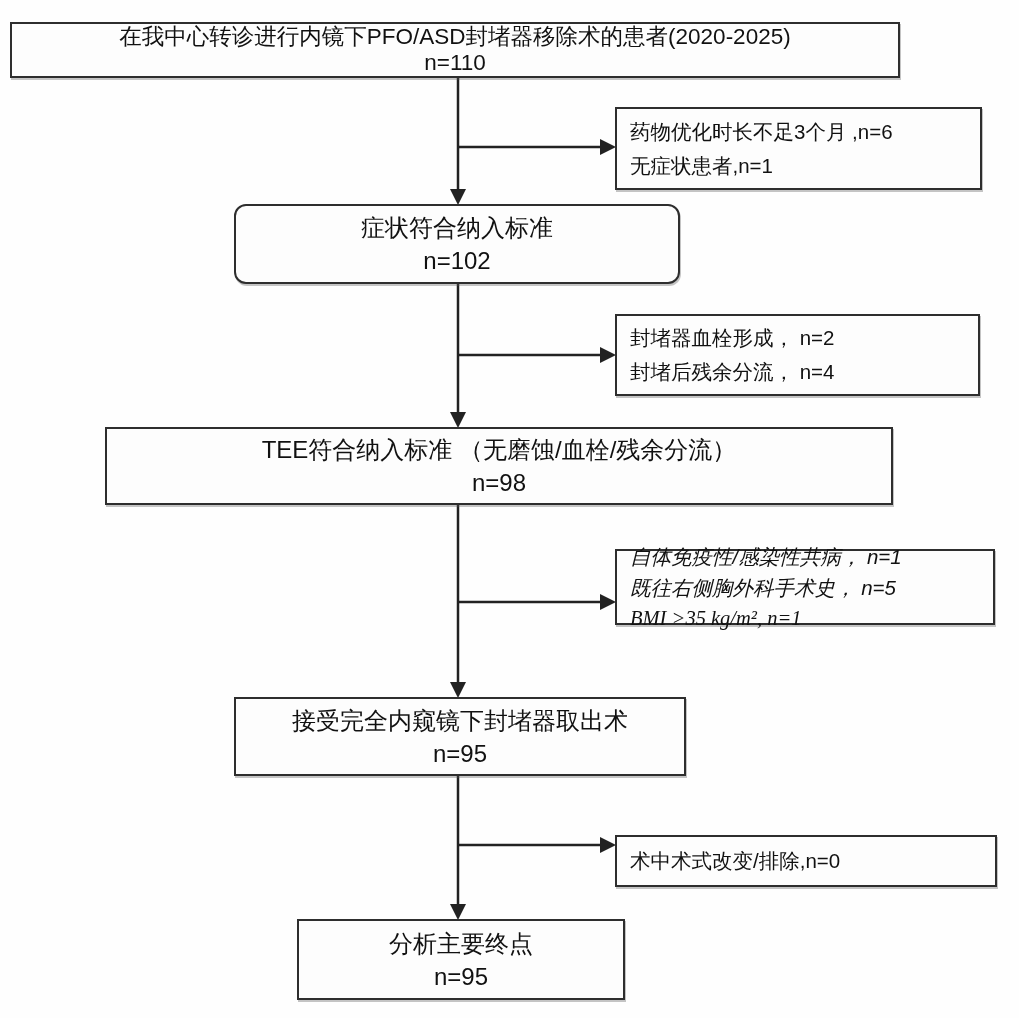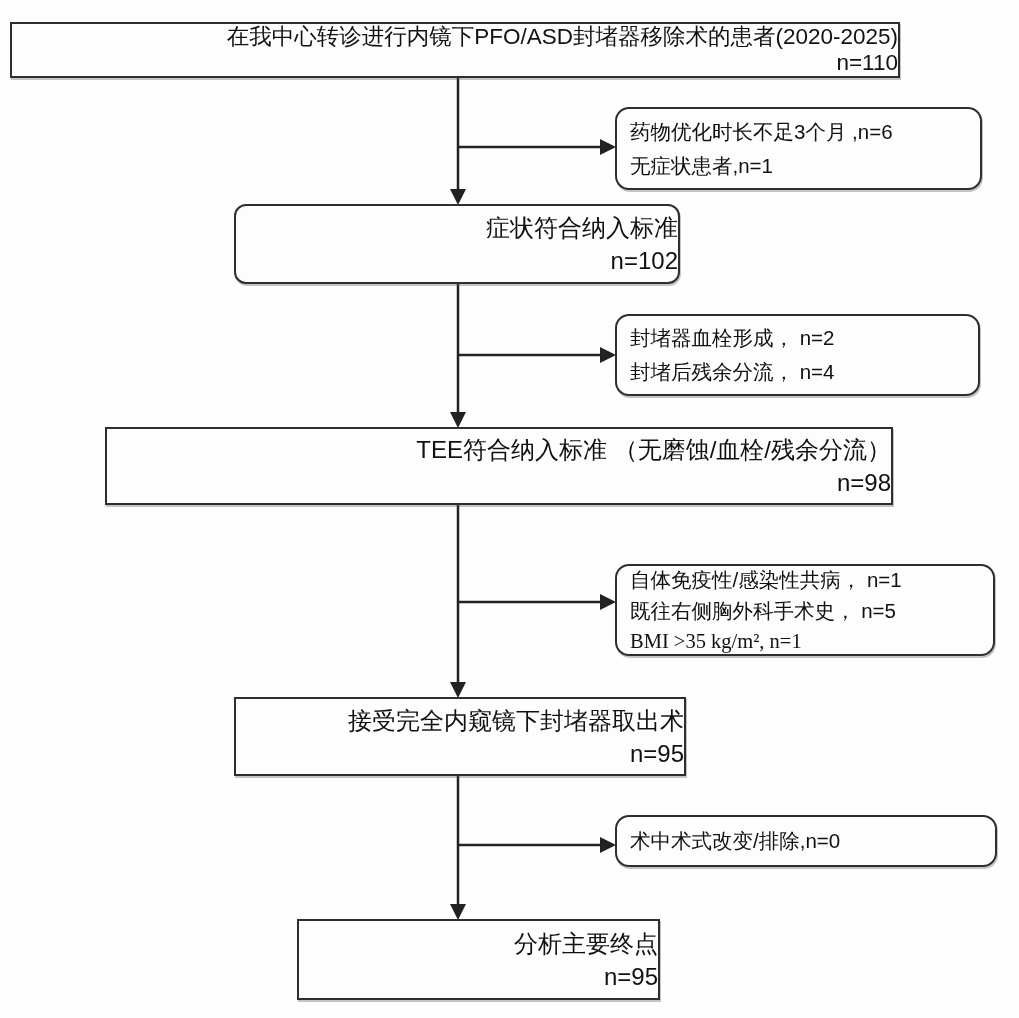--- a/index.html
+++ b/index.html
@@ -35,61 +35,60 @@
     position: absolute;
     box-sizing: border-box;
     border: 2px solid #2e2e2e;
     background: #fdfdfd;
     box-shadow: 1px 2px 0 rgba(90,90,90,0.35);
     display: flex;
     flex-direction: column;
     justify-content: center;
   }
   .mbox {
-    align-items: flex-end;
+    align-items: center;
     text-align: center;
   }
   .mbox .label {
     font-size: 24px;
     line-height: 33px;
     white-space: nowrap;
   }
   .mbox .count {
     font-size: 24px;
     line-height: 33px;
   }
   .ebox {
     align-items: flex-start;
     text-align: left;
     padding-left: 13px;
     padding-right: 6px;
-    border-radius: 14px;
   }
   .ebox .eline {
     font-size: 20.5px;
     line-height: 34px;
     white-space: nowrap;
   }
   .serif {
     font-family: "Liberation Serif", serif;
     font-size: 21px;
   }
   
   .b1 { left: 10px;  top: 22px;  width: 890px; height: 56px; }
   .b1 .label, .b1 .count { font-size: 22.5px; line-height: 26px; }
   .b2 { left: 234px; top: 204px; width: 446px; height: 80px; border-radius: 12px; }
   .b3 { left: 105px; top: 427px; width: 788px; height: 78px; }
   .b4 { left: 234px; top: 697px; width: 452px; height: 79px; }
-  .b5 { left: 297px; top: 919px; width: 363px; height: 81px; }
+  .b5 { left: 297px; top: 919px; width: 328px; height: 81px; }
   
   .e1 { left: 615px; top: 107px; width: 367px; height: 83px; }
   .e2 { left: 615px; top: 314px; width: 365px; height: 82px; }
-  .e3 { left: 615px; top: 564px; width: 380px; height: 92px; }
+  .e3 { left: 615px; top: 549px; width: 380px; height: 76px; font-style: italic; }
   .e3 .eline { line-height: 31px; }
-  .e4 { left: 615px; top: 815px; width: 382px; height: 52px; }
+  .e4 { left: 615px; top: 835px; width: 382px; height: 52px; }
 </style>
 </head>
 <body>
 
 <div class="canvas">
 
   <svg class="arrows" viewBox="0 0 1019 1018" xmlns="http://www.w3.org/2000/svg" aria-hidden="true">
 
     <line x1="458" y1="78" x2="458" y2="192"></line>
     <line x1="458" y1="284" x2="458" y2="414"></line>

